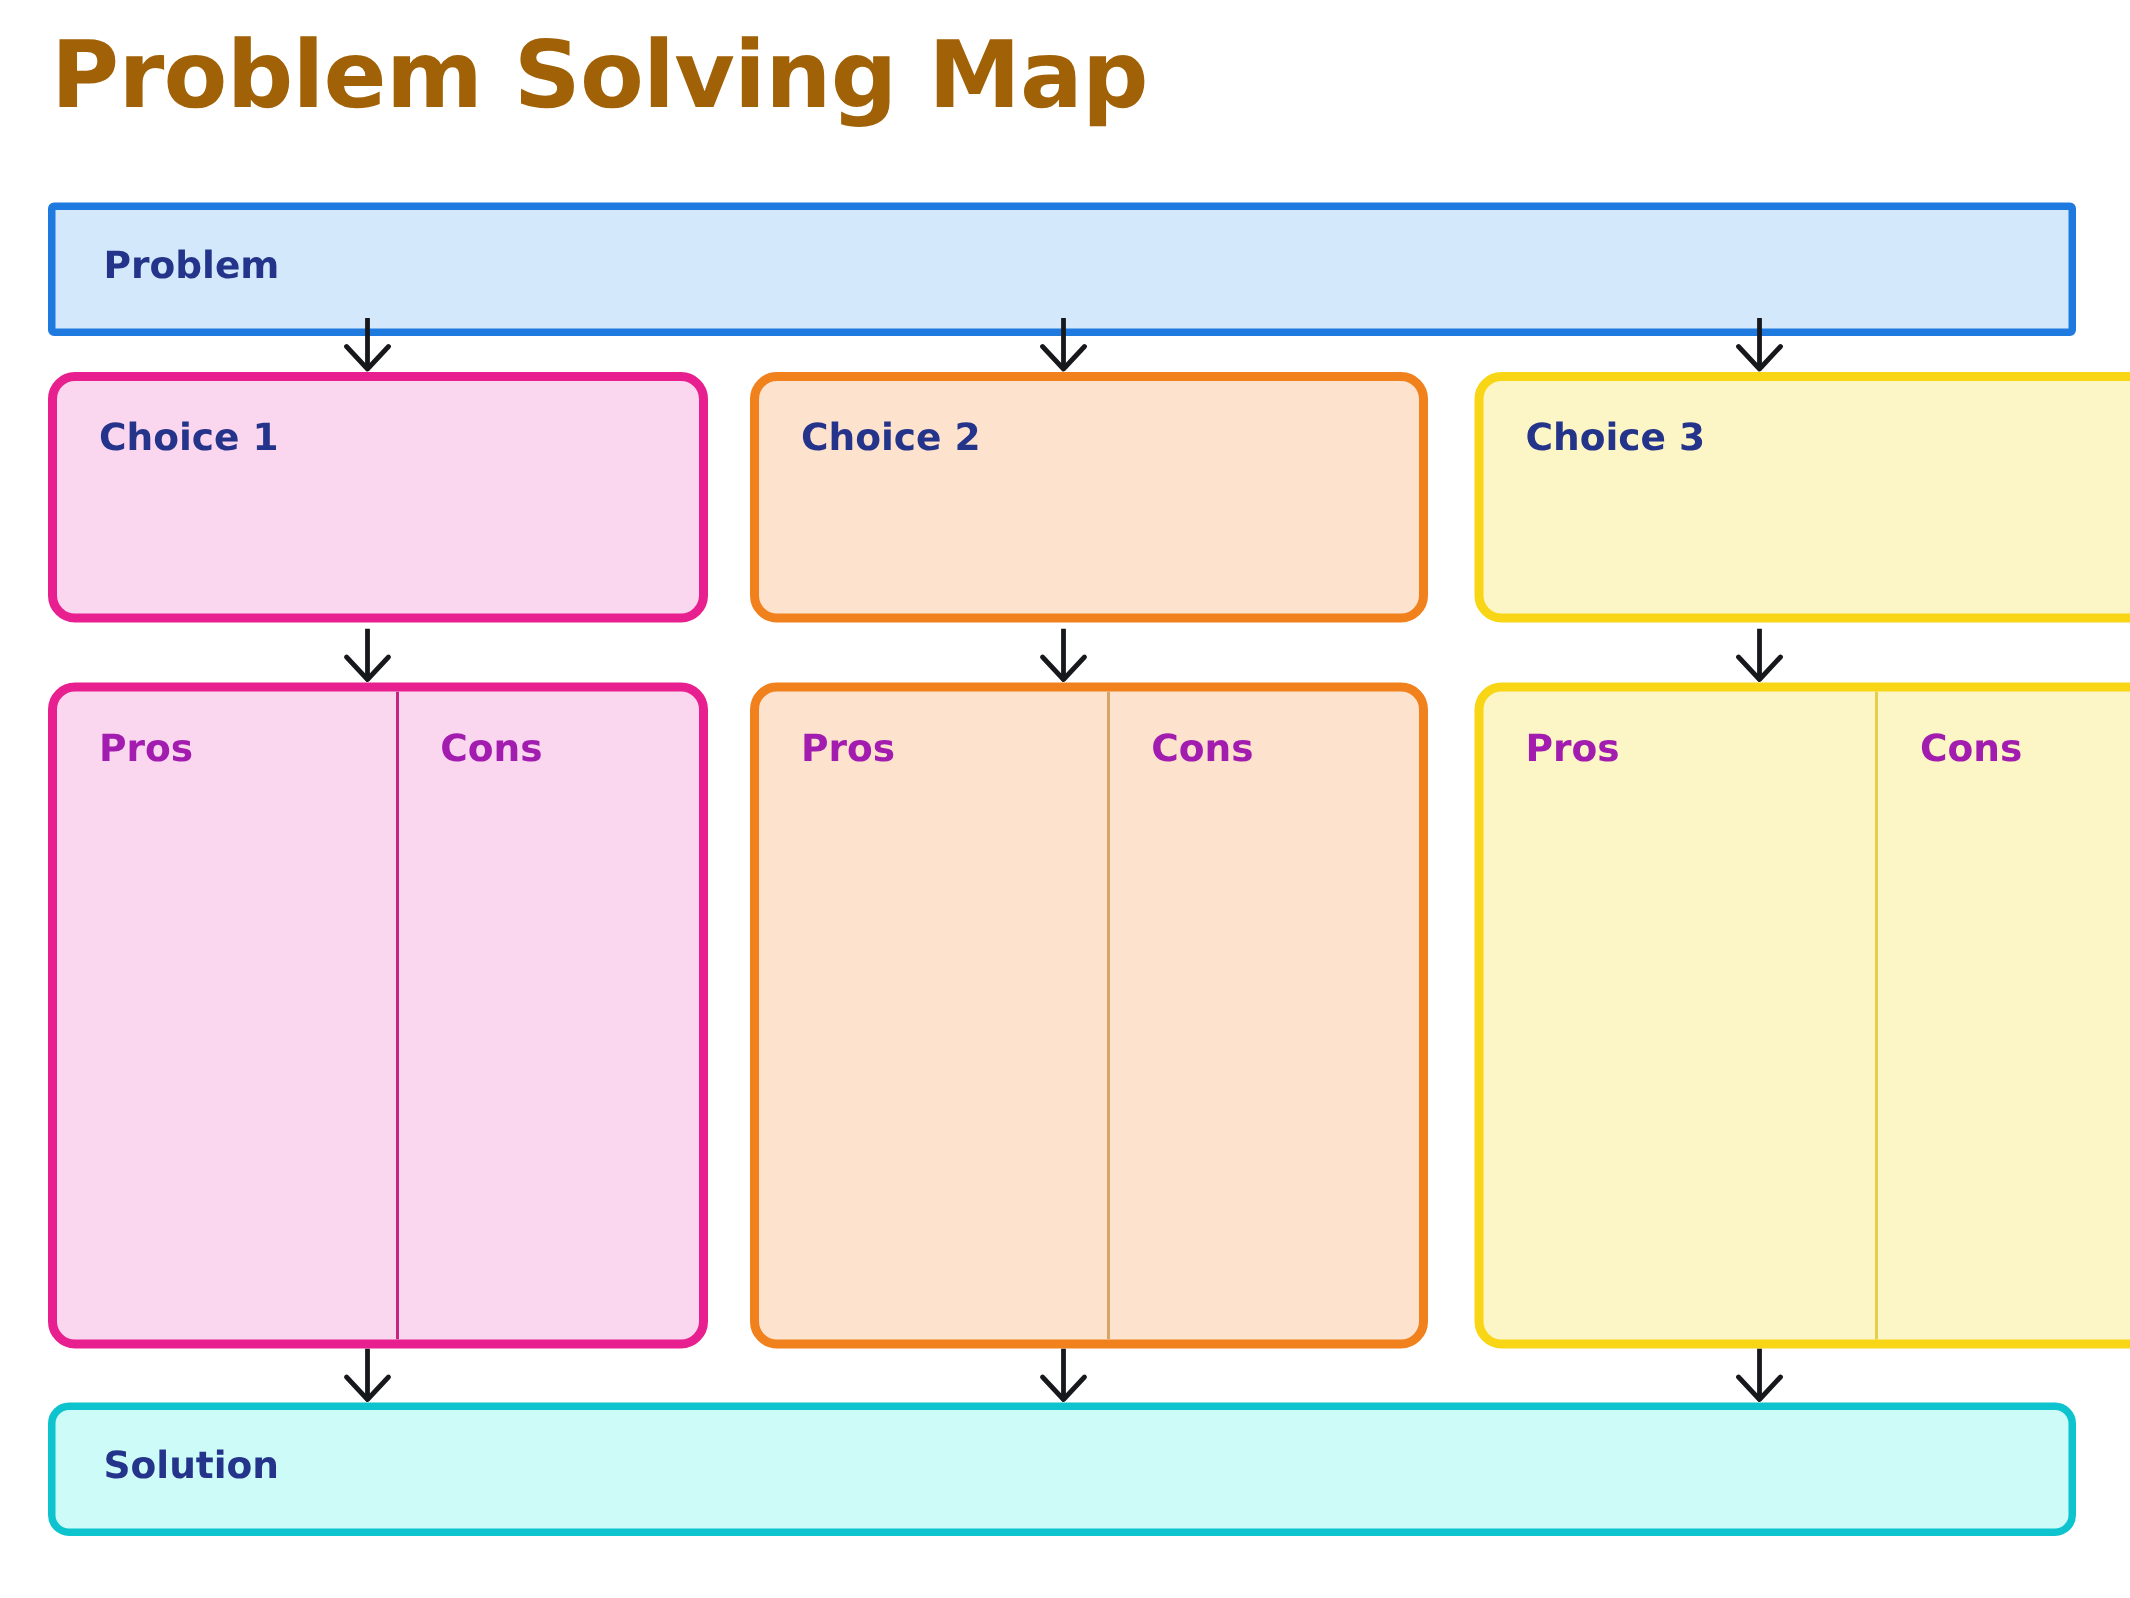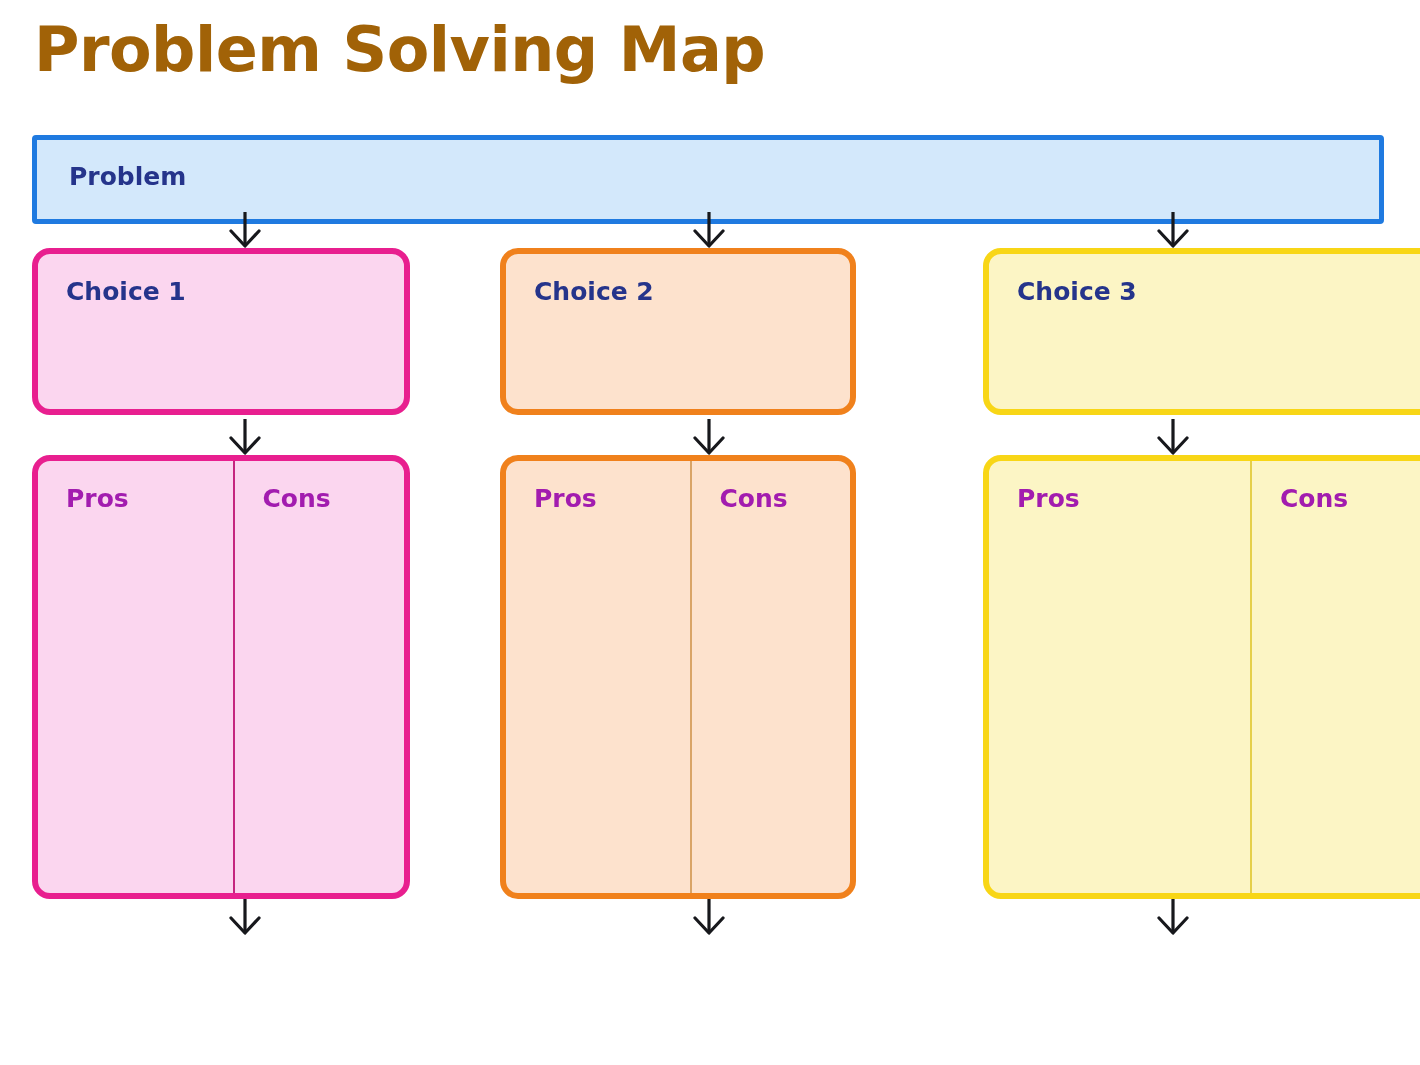--- a/index.html
+++ b/index.html
@@ -105,22 +105,22 @@
     position: absolute;
     left: 28px;
     top: 23px;
     font-size: 25px;
     font-weight: 700;
     color: #a21caf;
     white-space: nowrap;
   }
 
   
-  .col-1 { left: 32px;  width: 378px; }
-  .col-2 { left: 500px; width: 356px; }
+  .col-1 { left: 32px;  width: 440px; }
+  .col-2 { left: 500px; width: 452px; }
   .col-3 { left: 983px; width: 511px; }
 
   
   .pal-pink   { border-color: #e81f8f; background: #fbd6ef; }
   .pal-pink .pc-half + .pc-half { border-left-color: #c4267f; }
   .pal-orange { border-color: #f0811c; background: #fde2cd; }
   .pal-orange .pc-half + .pc-half { border-left-color: #d9a467; }
   .pal-yellow { border-color: #f8d616; background: #fcf5c5; }
   .pal-yellow .pc-half + .pc-half { border-left-color: #e5cf4a; }
 
@@ -236,14 +236,17 @@
       <path d="M8 19 L22 34 L36 19" stroke="#17181c" stroke-width="3.2" fill="none" stroke-linecap="round" stroke-linejoin="round"></path>
     </svg>
   </div>
   <div class="arrow" style="left:1151px; top:899px; height:36px;">
     <svg viewBox="0 0 44 36" xmlns="http://www.w3.org/2000/svg">
       <path d="M22 0 V33" stroke="#17181c" stroke-width="3.2" fill="none"></path>
       <path d="M8 19 L22 34 L36 19" stroke="#17181c" stroke-width="3.2" fill="none" stroke-linecap="round" stroke-linejoin="round"></path>
     </svg>
   </div>
 
+  <div class="box" id="solution-box">
+    <span class="box-label">Solution</span>
+  </div>
 
 </div>
 
 </body></html>

